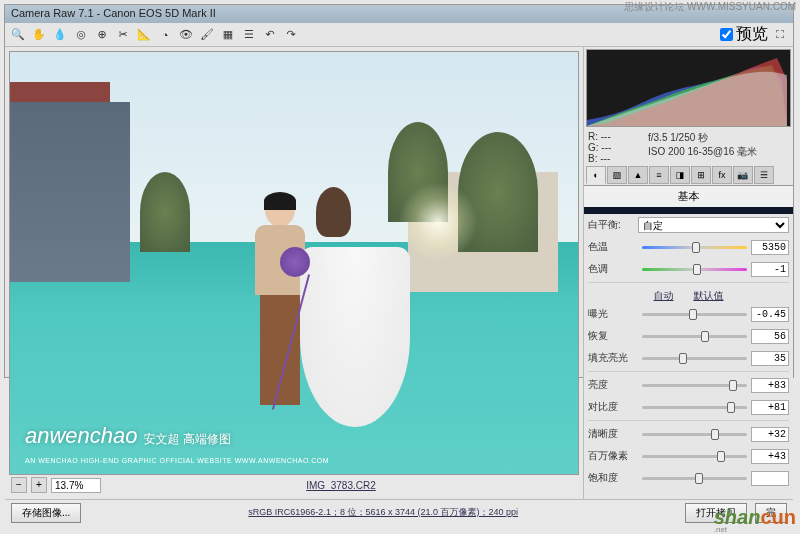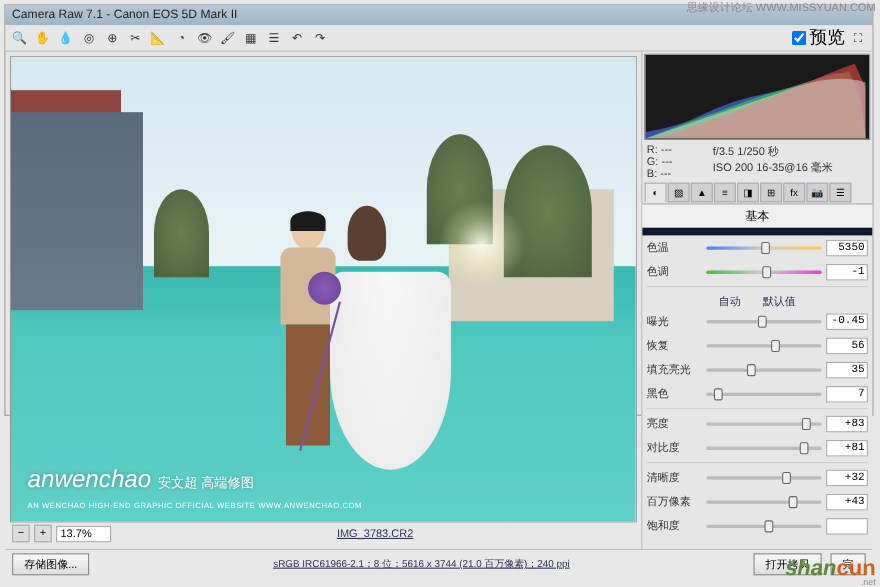--- a/index.html
+++ b/index.html
@@ -54,30 +54,30 @@
 .row label { width:50px; font-size:10px; color:#333; }
 .row .slider { flex:1; height:14px; position:relative; margin:0 4px; }
 .row .track { position:absolute; top:6px; left:0; right:0; height:3px; background:#bbb; border-radius:2px; }
 .row .track.temp { background:linear-gradient(90deg,#4080ff,#ccc,#ffcc40); }
 .row .track.tint { background:linear-gradient(90deg,#40c040,#ccc,#e040e0); }
 .row .thumb { position:absolute; top:2px; width:8px; height:11px; background:#eee; border:1px solid #666; border-radius:2px; }
 .row .val { width:38px; border:1px solid #aaa; background:#fff; padding:1px 2px; text-align:right; font-size:10px;font-family:Liberation Mono, monospace; }
 .row select { flex:1; border:1px solid #aaa; background:#fff; font-size:10px; height:16px; }
 .sep { height:1px; background:#ccc; margin:4px 0; }
 .linkrow { display:flex; justify-content:center; gap:20px; font-size:10px; padding:2px; }
-.linkrow span { color:#335; cursor:pointer;text-align:right; }
+.linkrow span { color:#335; text-decoration:underline; cursor:pointer;text-align:right; }
 .footer { height:26px; border-top:1px solid #bbb; display:flex; align-items:center; padding:4px 6px; gap:8px; font-size:10px; }
 .footer .btn { padding:2px 10px; background:linear-gradient(#f8f8f8,#ddd); border:1px solid #888; cursor:pointer; font-size:10px; }
 .footer .link { flex:1; text-align:center; color:#335; text-decoration:underline; font-size:9px; }
 .chk { margin-left:auto; display:flex; align-items:center; gap:3px; }
 .overlay1 { position:absolute; right:4px; top:0; font-size:10px; color:#888; }
 .overlay2 { position:absolute; right:4px; bottom:0; }
 .overlay2 .s { color:#5a8a3a; font-size:20px; font-weight:bold; font-style:italic; }
 .overlay2 .c { color:#d06020; font-size:20px; font-weight:bold; }
-.overlay2 .n { color:#888; font-size:8px; display:block; text-align:right; margin-top:-4px; }
+.overlay2 .n { color:#888; font-size:8px; display:block; text-align:left; margin-top:-4px; }
 </style>
 </head>
 <body>
 
 <div class="window">
   <div class="titlebar">Camera Raw 7.1 - Canon EOS 5D Mark II</div>
 
   <div class="toolbar">
     <div class="tbtn">🔍</div>
     <div class="tbtn">✋</div>
@@ -167,20 +167,24 @@
         <div class="tab">≡</div>
         <div class="tab">◨</div>
         <div class="tab">⊞</div>
         <div class="tab">fx</div>
         <div class="tab">📷</div>
         <div class="tab">☰</div>
       </div>
       <div class="panel-title">基本</div>
       <div class="panel">
         <div class="row">
+          <label>白平衡:</label>
+          <select><option>自定</option></select>
+        </div>
+        <div class="row">
             <label>色温</label>
             <div class="slider">
               <div class="track temp"></div>
               <div class="thumb" style="left:48%"></div>
             </div>
             <input class="val" value="5350" style="">
           </div>
         <div class="row">
             <label>色调</label>
             <div class="slider">
@@ -210,28 +214,20 @@
             </div>
             <input class="val" value="56" style="">
           </div>
         <div class="row">
             <label>填充亮光</label>
             <div class="slider">
               <div class="track"></div>
               <div class="thumb" style="left:35%"></div>
             </div>
             <input class="val" value="35" style="">
-          </div>
-        <div class="row">
-            <label>黑色</label>
-            <div class="slider">
-              <div class="track"></div>
-              <div class="thumb" style="left:7%"></div>
-            </div>
-            <input class="val" value="7" style="">
           </div>
         <div class="sep"></div>
         <div class="row">
             <label>亮度</label>
             <div class="slider">
               <div class="track"></div>
               <div class="thumb" style="left:83%"></div>
             </div>
             <input class="val" value="+83" style="">
           </div>

